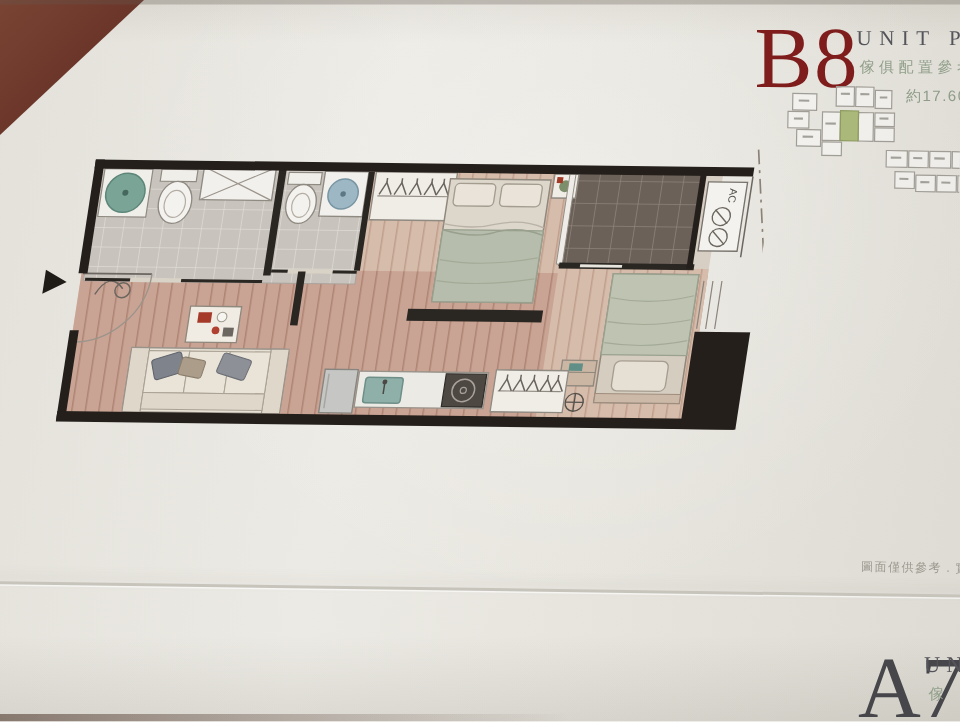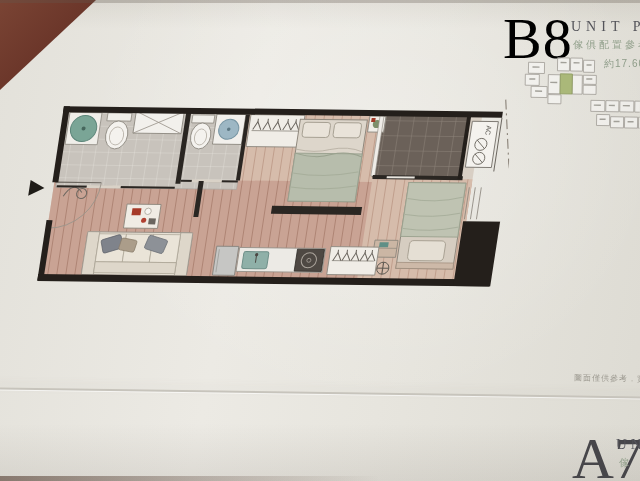--- a/index.html
+++ b/index.html
@@ -15,21 +15,21 @@
   .table-corner{position:absolute;left:0;top:0;width:96px;height:90px;
     background:linear-gradient(135deg,#7a4434 0%,#6a3529 55%,#57281e 100%);
     clip-path:polygon(0 0,100% 0,0 100%);}
   .top-edge{position:absolute;left:0;top:0;width:640px;height:3px;background:rgba(100,90,80,0.30);}
   .bottom-edge{position:absolute;left:0;bottom:0;width:380px;height:5px;
     background:linear-gradient(to right, rgba(70,45,32,0.55), rgba(70,45,32,0));}
   .page-divider{position:absolute;left:-6px;top:392px;width:660px;height:2px;background:#c7c4bc;
     transform:rotate(0.8deg);box-shadow:0 1px 0 rgba(255,255,255,0.65), 0 -4px 8px rgba(120,110,95,0.12);}
 
   
-  .b8-title{position:absolute;left:503px;top:10px;font-size:58px;line-height:1;color:#000000;letter-spacing:1px;}
+  .b8-title{position:absolute;left:503px;top:10px;font-size:58px;line-height:1;color:#7f1d1d;letter-spacing:1px;}
   .b8-sub{position:absolute;left:571px;top:19px;font-size:14px;color:#54545a;letter-spacing:5px;white-space:nowrap;}
   .b8-sub-cn{position:absolute;left:573px;top:38px;font-size:10px;color:#92a08c;letter-spacing:3px;white-space:nowrap;
     font-family:"Liberation Sans",sans-serif;}
   .area-label{position:absolute;left:604px;top:57px;font-size:10px;color:#8e9c89;letter-spacing:1px;white-space:nowrap;
     font-family:"Liberation Sans",sans-serif;}
   .footnote{position:absolute;left:574px;top:373px;font-size:8px;color:#9b988f;letter-spacing:1px;white-space:nowrap;
     font-family:"Liberation Sans",sans-serif;transform:rotate(1deg);}
   .a7-title{position:absolute;left:572px;top:430px;font-size:58px;line-height:1;color:#47464a;}
   .a7-sub{position:absolute;left:616px;top:436px;font-size:15px;color:#54545a;letter-spacing:4px;white-space:nowrap;}
   .a7-cn{position:absolute;left:619px;top:456px;font-size:10px;color:#92a08c;white-space:nowrap;

